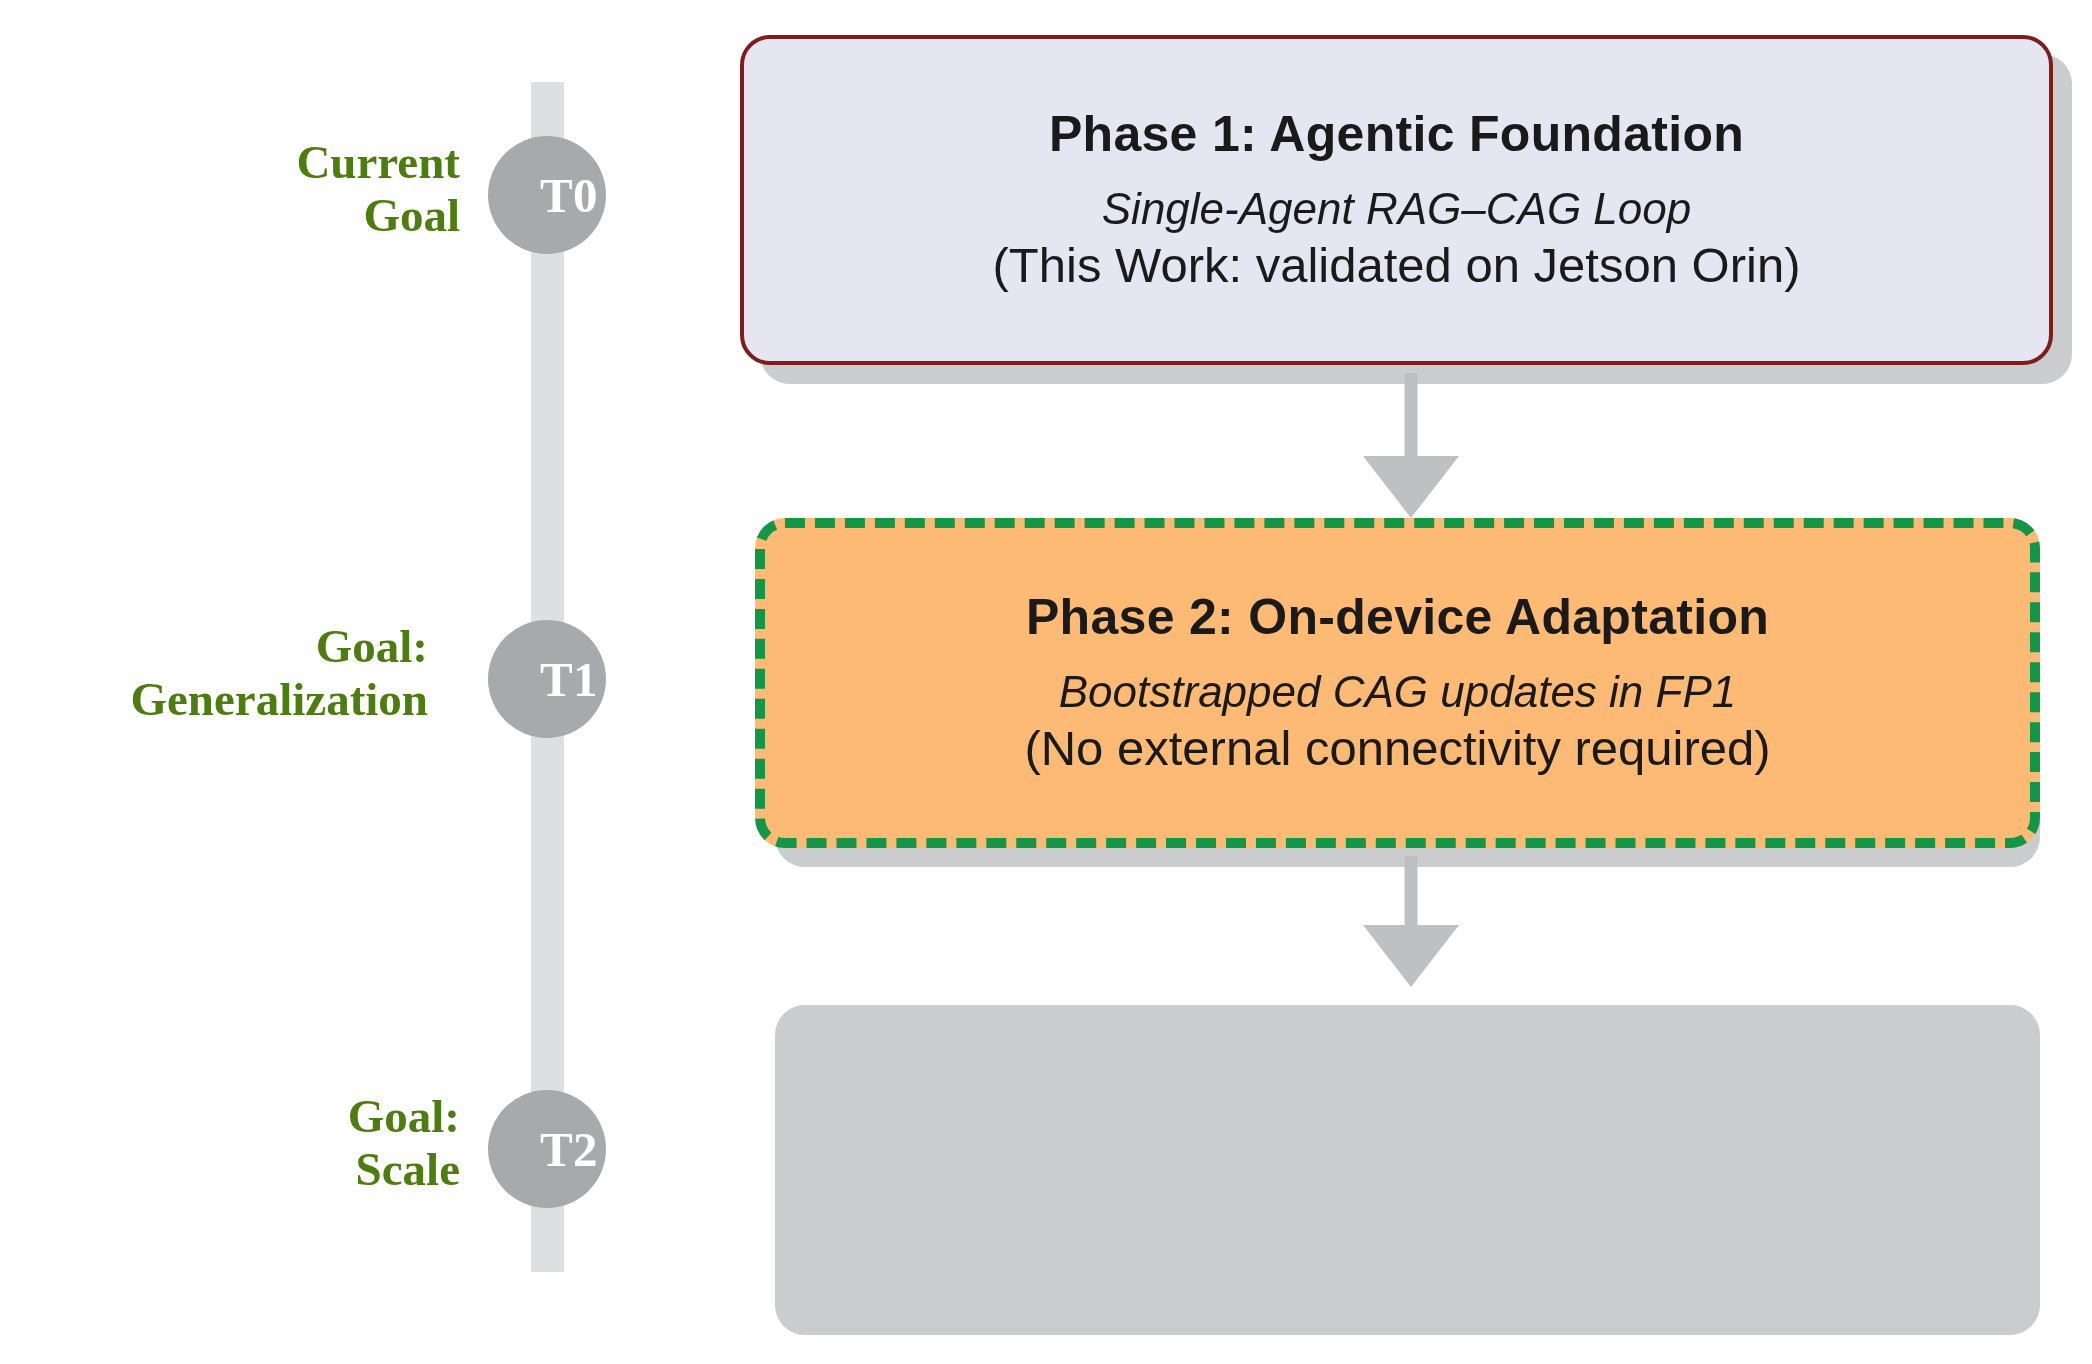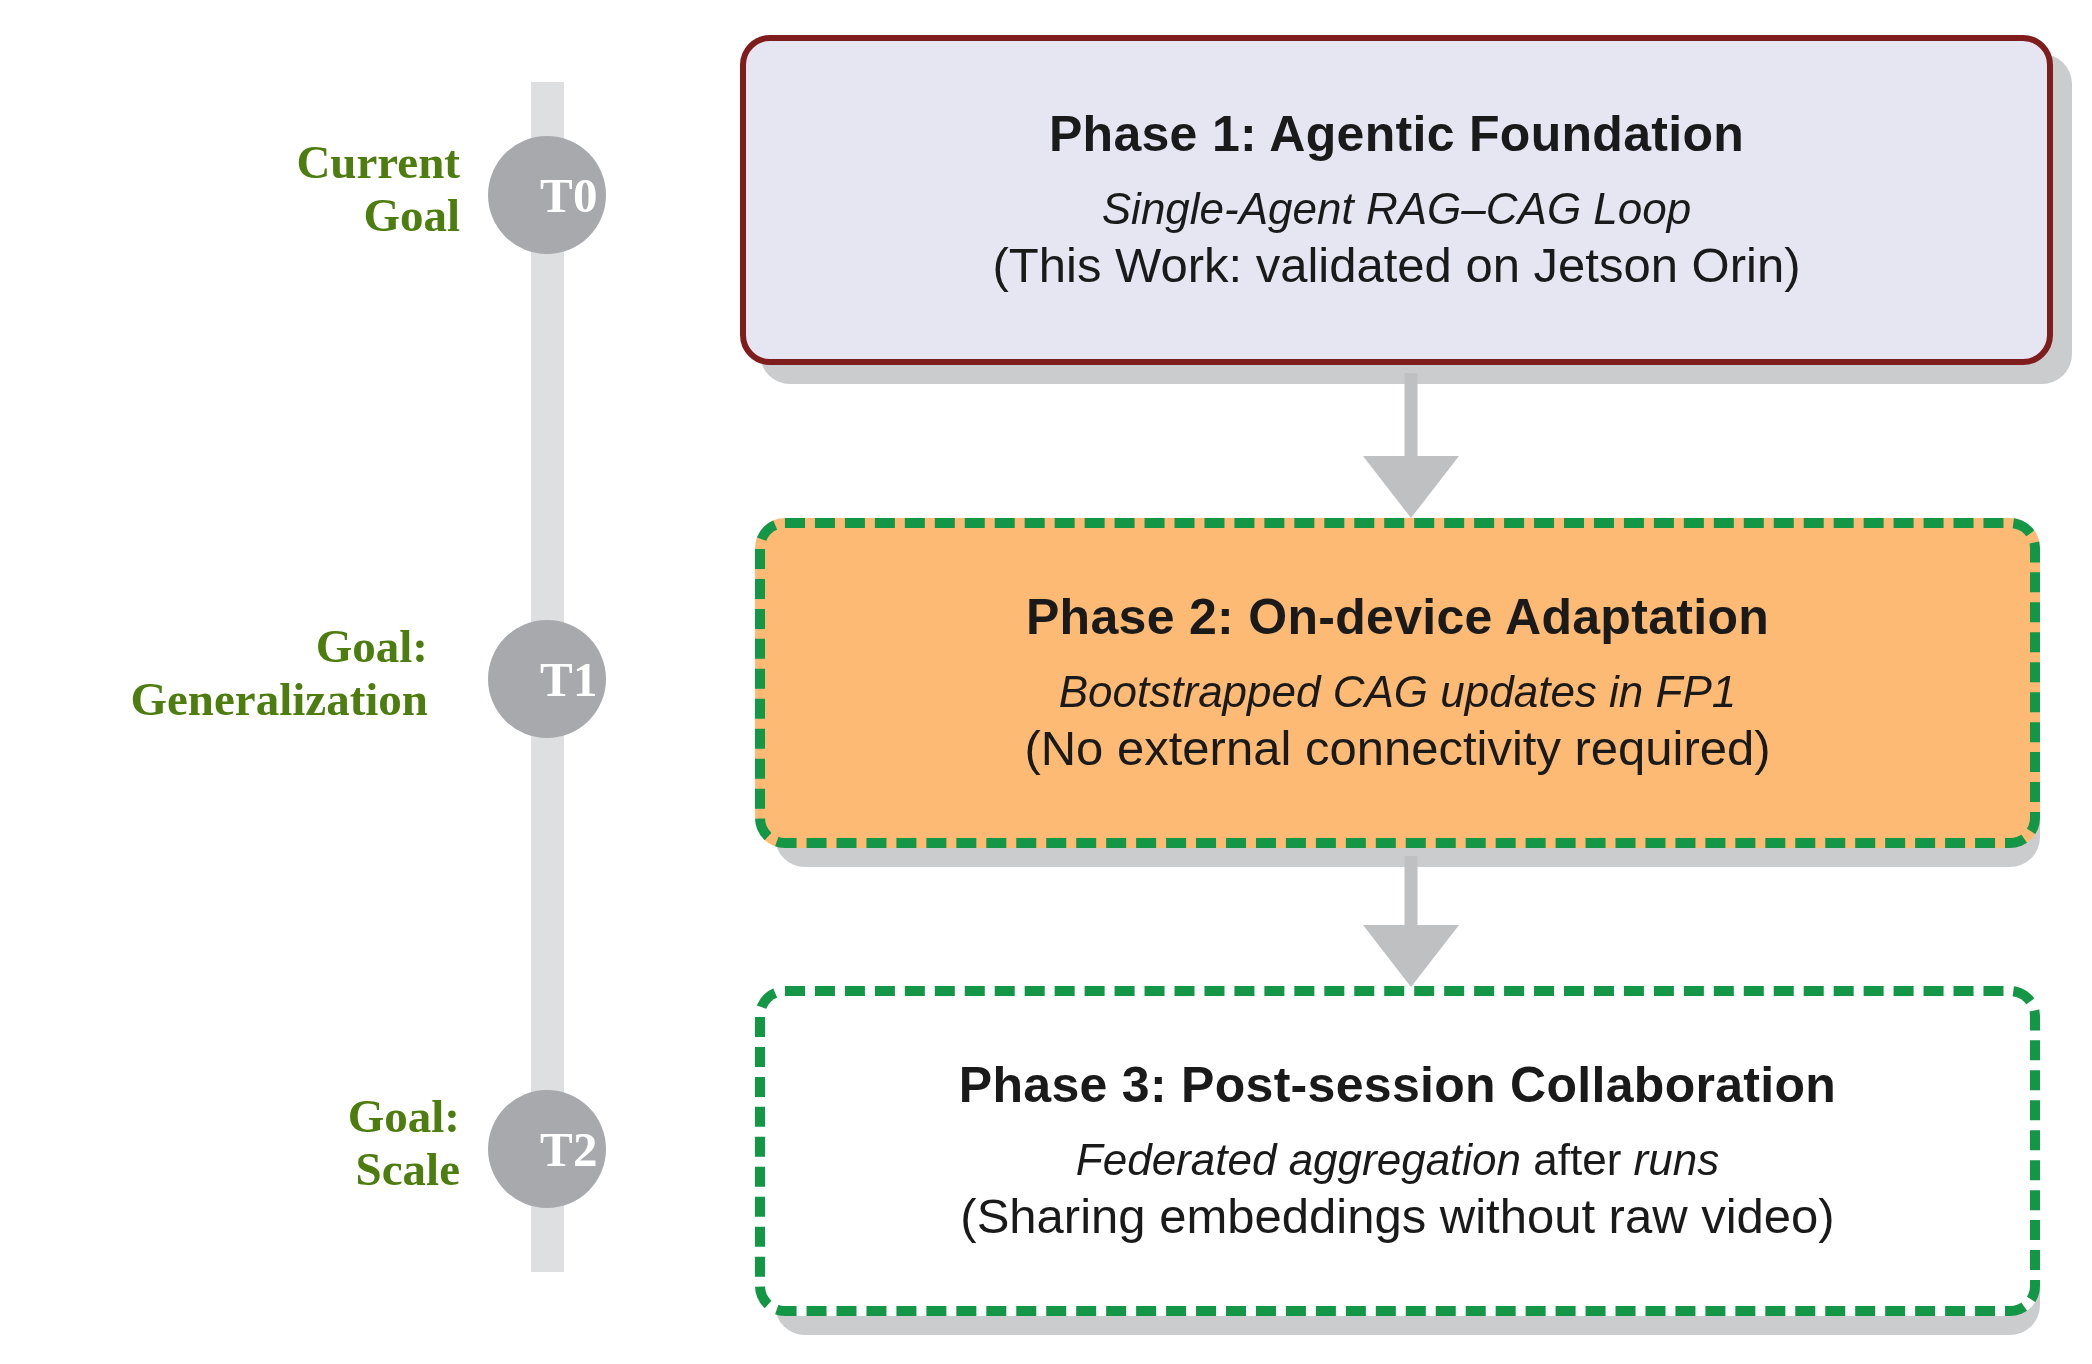--- a/index.html
+++ b/index.html
@@ -113,21 +113,21 @@
   }
   .psub .reg { font-style: normal; }
 
   
   #phase1-shadow { left: 760px; top: 54px; width: 1312px; height: 330px; }
   #phase1 {
     left: 740px;
     top: 35px;
     width: 1313px;
     height: 330px;
-    border: 6px solid #7f1d1d;
+    border: 4px solid #7f1d1d;
     background: #e6e5f2;
     z-index: 1;
   }
 
   
   #phase2-shadow { left: 775px; top: 537px; width: 1265px; height: 330px; }
   #phase2 {
     left: 755px;
     top: 518px;
     width: 1285px;
@@ -228,19 +228,14 @@
     <span class="psub">Bootstrapped CAG updates in FP1</span>
     <span class="pnote">(No external connectivity required)</span>
   </div>
 
   <div class="connector" id="arrow2">
     <div class="shaft"></div>
     <div class="head"></div>
   </div>
 
   <div class="phase-shadow" id="phase3-shadow"></div>
-  <div class="phase-box" id="phase3">
-    <span class="ptitle">Phase 3:  Post-session Collaboration</span>
-    <span class="psub"><em>Federated aggregation</em><span class="reg"> after </span><em>runs</em></span>
-    <span class="pnote">(Sharing embeddings without raw video)</span>
-  </div>
 
 </div>
 
 </body></html>

